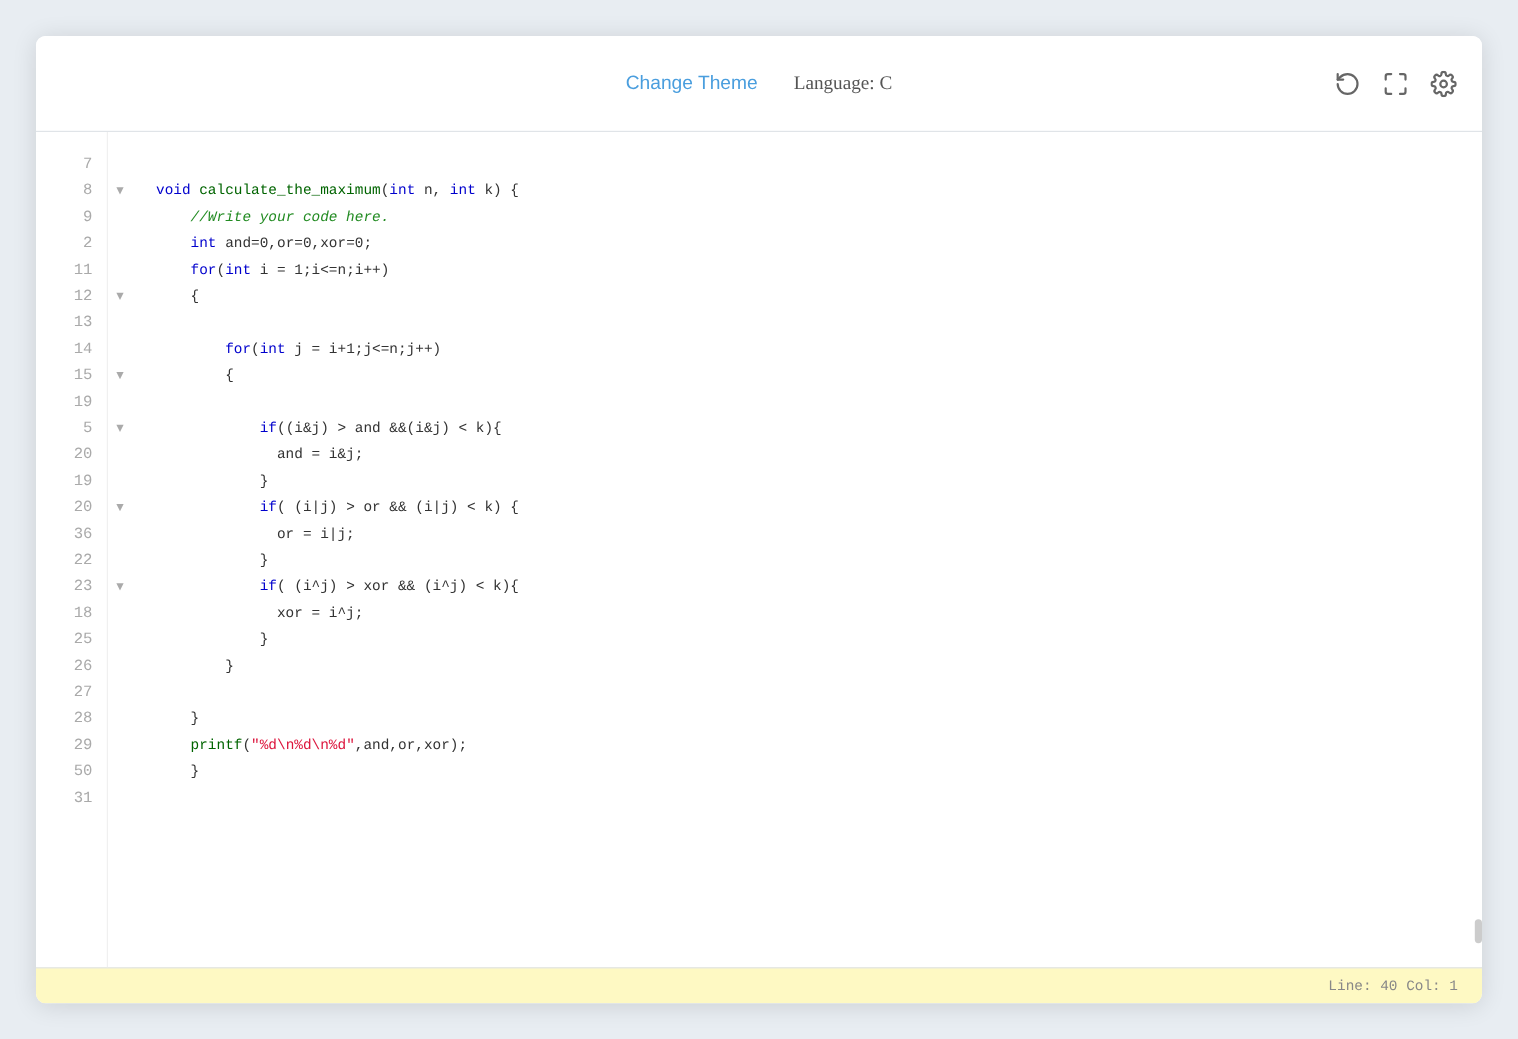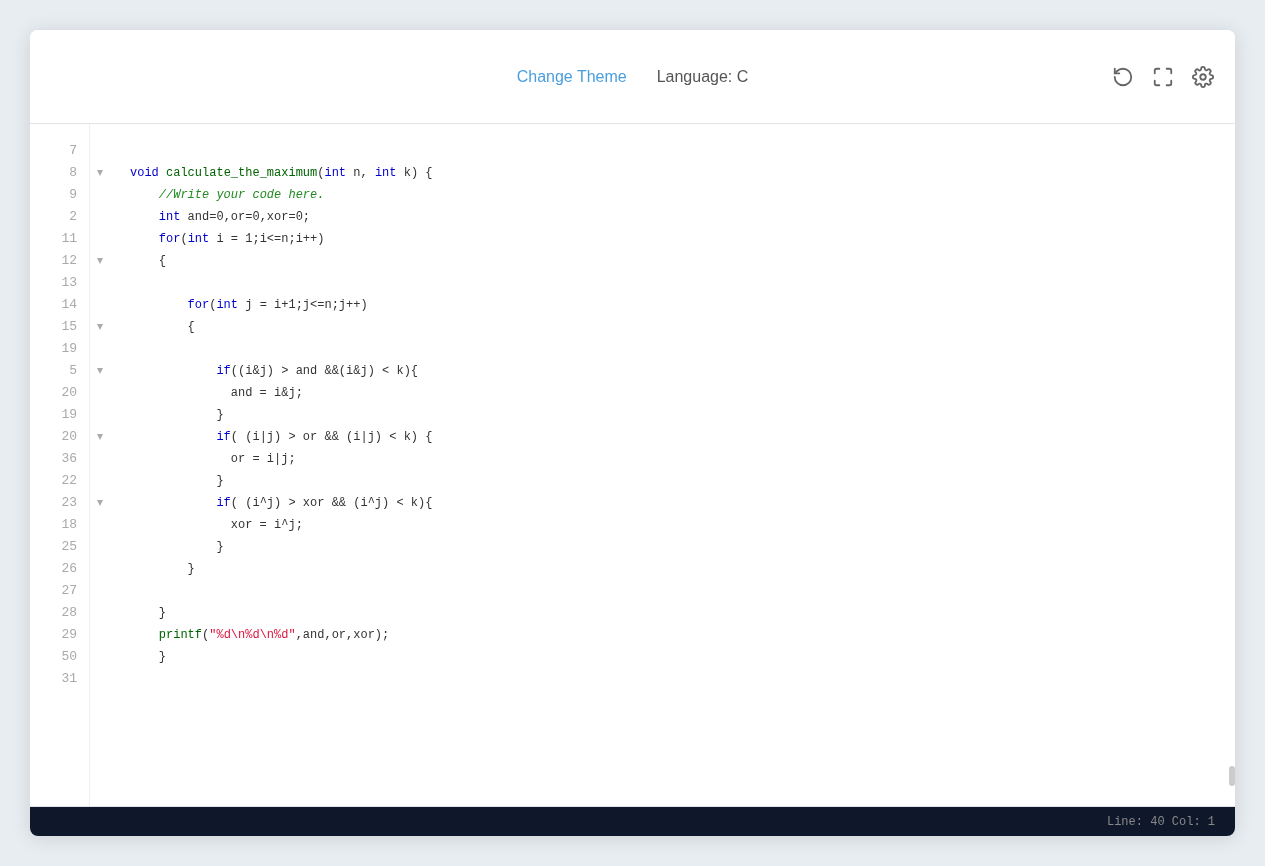--- a/index.html
+++ b/index.html
@@ -23,21 +23,21 @@
       box-shadow: 0 2px 20px rgba(0,0,0,0.12);
       display: flex;
       flex-direction: column;
       overflow: hidden;
     }
     .toolbar {
       display: flex;
       align-items: center;
       justify-content: center;
       padding: 0 16px;
-      height: 94px;
+      height: 80px;
       border-bottom: 1px solid #e0e4e8;
       background: #ffffff;
       position: relative;
       flex-shrink: 0;
     }
     .toolbar-center {
       display: flex;
       align-items: center;
       gap: 30px;
     }
@@ -53,20 +53,21 @@
       font-size: 16px;
       text-decoration: none;
       cursor: pointer;
       background: none;
       border: none;
       font-family: inherit;
     }
     .language-label {
       color: #555;
       font-size: 16px;
+      font-family: Liberation Serif, serif;
     }
     .toolbar-icon {
       width: 24px;
       height: 24px;
       cursor: pointer;
       color: #666;
       display: flex;
       align-items: center;
       justify-content: center;
     }
@@ -122,21 +123,21 @@
       padding: 16px 20px;
       overflow: auto;
       font-family: Liberation Mono, monospace;
       font-size: 12px;
       line-height: 22px;
       color: #333;
       white-space: pre;
     }
     .status-bar {
       height: 30px;
-      background: #0f172a;
+      background: #fef9c3;
       border-top: 1px solid #e0e4e8;
       display: flex;
       align-items: center;
       justify-content: flex-end;
       padding: 0 20px;
       flex-shrink: 0;
     }
     .status-text {
       font-family: 'Courier New', Courier, monospace;
       font-size: 12px;

